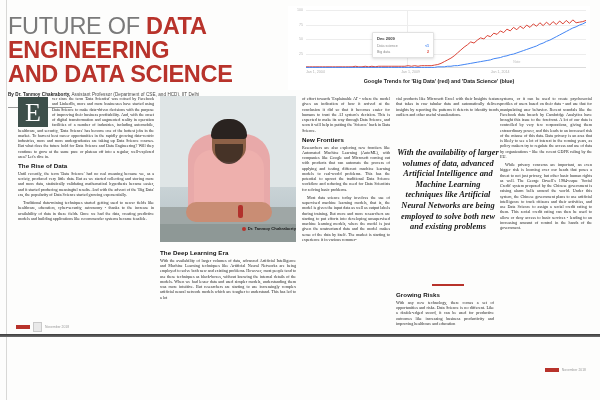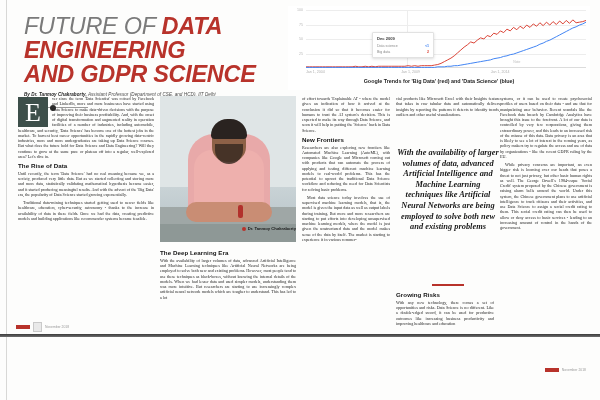--- a/index.html
+++ b/index.html
@@ -16,21 +16,21 @@
     background:#fdfdfc;
     padding:0;
   }
   
   .left-rule{
     position:absolute;left:6px;top:0;bottom:0;width:1px;
     background:#d8d8d6;
   }
   
   .masthead{
-    position:absolute;left:24px;top:14px;width:252px;font-style:italic;
+    position:absolute;left:8px;top:14px;width:252px;
   }
   .headline{
     font-family:"Liberation Sans", sans-serif;
     font-weight:400;
     font-size:23.5px;
     line-height:24px;
     letter-spacing:-0.3px;
     color:#6f6f6f;
     margin:0;
   }
@@ -212,21 +212,21 @@
 </head>
 <body>
 
 <div class="page">
 
   <div class="left-rule"></div>
 
   <div class="masthead">
     <h1 class="headline">
       <span class="plain">FUTURE OF </span><span class="accent">DATA ENGINEERING</span><br>
-      <span class="accent">AND GDPR SCIENCE</span>
+      <span class="accent">AND DATA SCIENCE</span>
     </h1>
     <div class="byline">
       <b>By Dr. Tanmoy Chakraborty,</b><span> Assistant Professor (Department of CSE, and HCD), IIT Delhi</span>
     </div>
     <div class="rule-dot"></div>
   </div>
 
   <div class="chart-panel">
     <div class="ylabels">
       <span style="top:0%">100</span>

